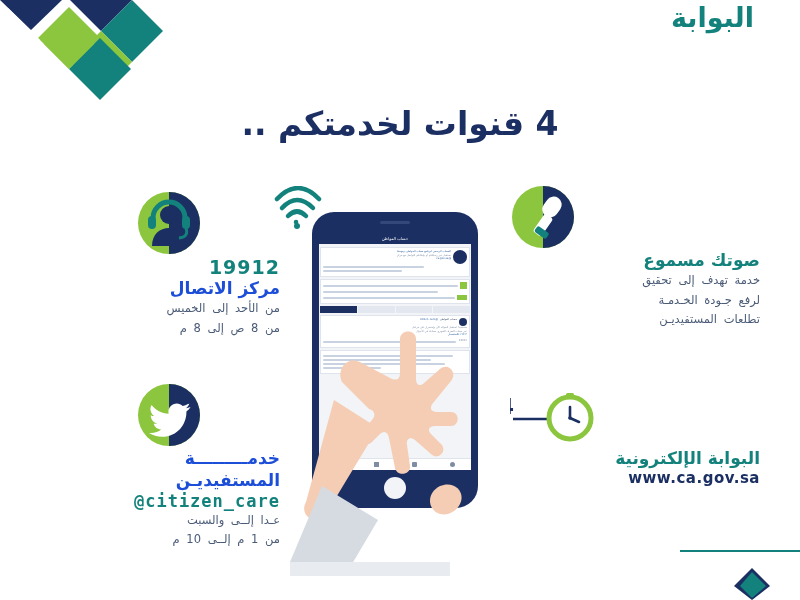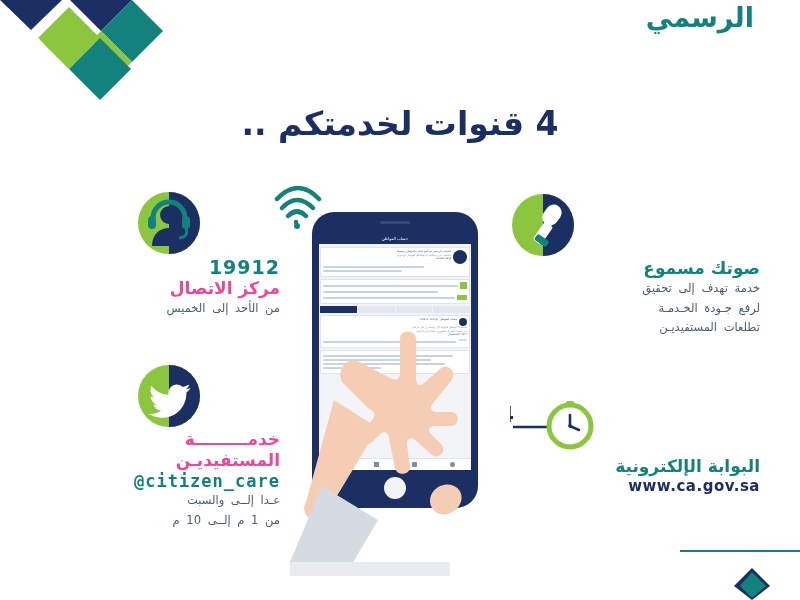--- a/index.html
+++ b/index.html
@@ -28,29 +28,29 @@
     position: absolute; top: 104px; right: 0; left: 0;
     text-align: center;
     direction: rtl;
     font-size: 33px; font-weight: bold;
     color: #1b2f63;
   }
 
   
   .col { position: absolute; direction: rtl; }
   #col-left  { left: 60px;  top: 190px; width: 220px; text-align: right; }
-  #col-right { right: 40px; top: 192px; width: 250px; text-align: right; }
+  #col-right { right: 40px; top: 184px; width: 250px; text-align: right; }
 
   .block { margin-bottom: 34px; }
 
   .icon-wrap { height: 66px; position: relative; }
   .icon-wrap.right-align { text-align: right; }
 
   .title {
-    font-size: 17px; font-weight: bold; color: #ec4899;
+    font-size: 17px; font-weight: bold; color: #1d4ed8;
     letter-spacing: 1px; line-height: 1.25;
   }
   .title.teal { color: #13827c; }
   .num-title {
     font-size: 19px; font-weight: bold; color: #13827c;
     letter-spacing: 1px;
   }
   .handle {
     font-size: 17px; font-weight: bold; color: #13827c;
     letter-spacing: 1px; direction: ltr; text-align: right;
@@ -95,21 +95,21 @@
   <polygon points="140,0 200,0 200,20 160,20" fill="#ffffff"></polygon>
   <polygon points="44,44 69,19 94,44 69,69" fill="#8cc63e"></polygon>
 </svg>
 
 <svg id="deco-br" viewBox="0 0 120 90">
   <rect x="0" y="40" width="120" height="2" fill="#13827c"></rect>
   <polygon points="72,58 90,76 72,90 54,76" fill="#1b2f63"></polygon>
   <polygon points="72,62 86,76 72,88 60,76" fill="#13827c"></polygon>
 </svg>
 
-<div id="brand-title">الرسمي</div>
+<div id="brand-title">البوابة</div>
 <div id="main-heading">4 قنوات لخدمتكم ..</div>
 
 <div class="col" id="col-left">
 
   <div class="block">
     <div class="icon-wrap right-align">
       <svg width="66" height="66" viewBox="0 0 66 66" style="position:absolute; right:78px; top:0;">
         <circle cx="33" cy="33" r="31" fill="#8cc63e"></circle>
         <path d="M33 2 A31 31 0 0 1 33 64 Z" fill="#1b2f63"></path>
         <circle cx="33" cy="25" r="9" fill="#1b2f63"></circle>
@@ -117,20 +117,21 @@
         <path d="M17 28 a16 16 0 0 1 32 0" stroke="#13827c" stroke-width="5" fill="none"></path>
         <rect x="12" y="26" width="8" height="13" rx="4" fill="#13827c"></rect>
         <rect x="46" y="26" width="8" height="13" rx="4" fill="#13827c"></rect>
         <path d="M50 38 q3 9 -7 10" stroke="#13827c" stroke-width="3" fill="none"></path>
       </svg>
     </div>
     <div class="num-title">19912</div>
     <div class="title">مركز الاتصال</div>
     <div class="sub">
       <div>من الأحد إلى الخميس</div>
+      <div>من 8 ص إلى 8 م</div>
     </div>
   </div>
 
   <div class="block" style="margin-top:44px;">
     <div class="icon-wrap right-align">
       <svg width="66" height="66" viewBox="0 0 66 66" style="position:absolute; right:78px; top:0;">
         <circle cx="33" cy="33" r="31" fill="#8cc63e"></circle>
         <path d="M33 2 A31 31 0 0 1 33 64 Z" fill="#1b2f63"></path>
         <path d="M52 22 c-1.6 1-3.4 1.6-5.3 2 -1.5-1.6-3.7-2.6-6-2.6 -4.6 0-8.3 3.8-8.3 8.4 0 .7.1 1.3.2 1.9 -6.9-.3-13-3.7-17.1-8.8 -.7 1.2-1.1 2.7-1.1 4.2 0 2.9 1.5 5.5 3.7 7 -1.2 0-2.4-.4-3.4-.9 0 4.1 2.9 7.5 6.7 8.3 -.7.2-1.4.3-2.2.3 -.5 0-1.1 0-1.6-.1 1 3.3 4.1 5.8 7.8 5.8 -2.9 2.2-6.5 3.6-10.4 3.6 -.7 0-1.4 0-2-.1 3.8 2.4 8.3 3.8 13.1 3.8 15.7 0 24.3-13 24.3-24.3v-1.1c1.7-1.2 3.1-2.7 4.2-4.4 -1.5.7-3.2 1.1-4.9 1.3 1.7-1 3-2.6 3.6-4.5z" fill="#ffffff"></path>
       </svg>

